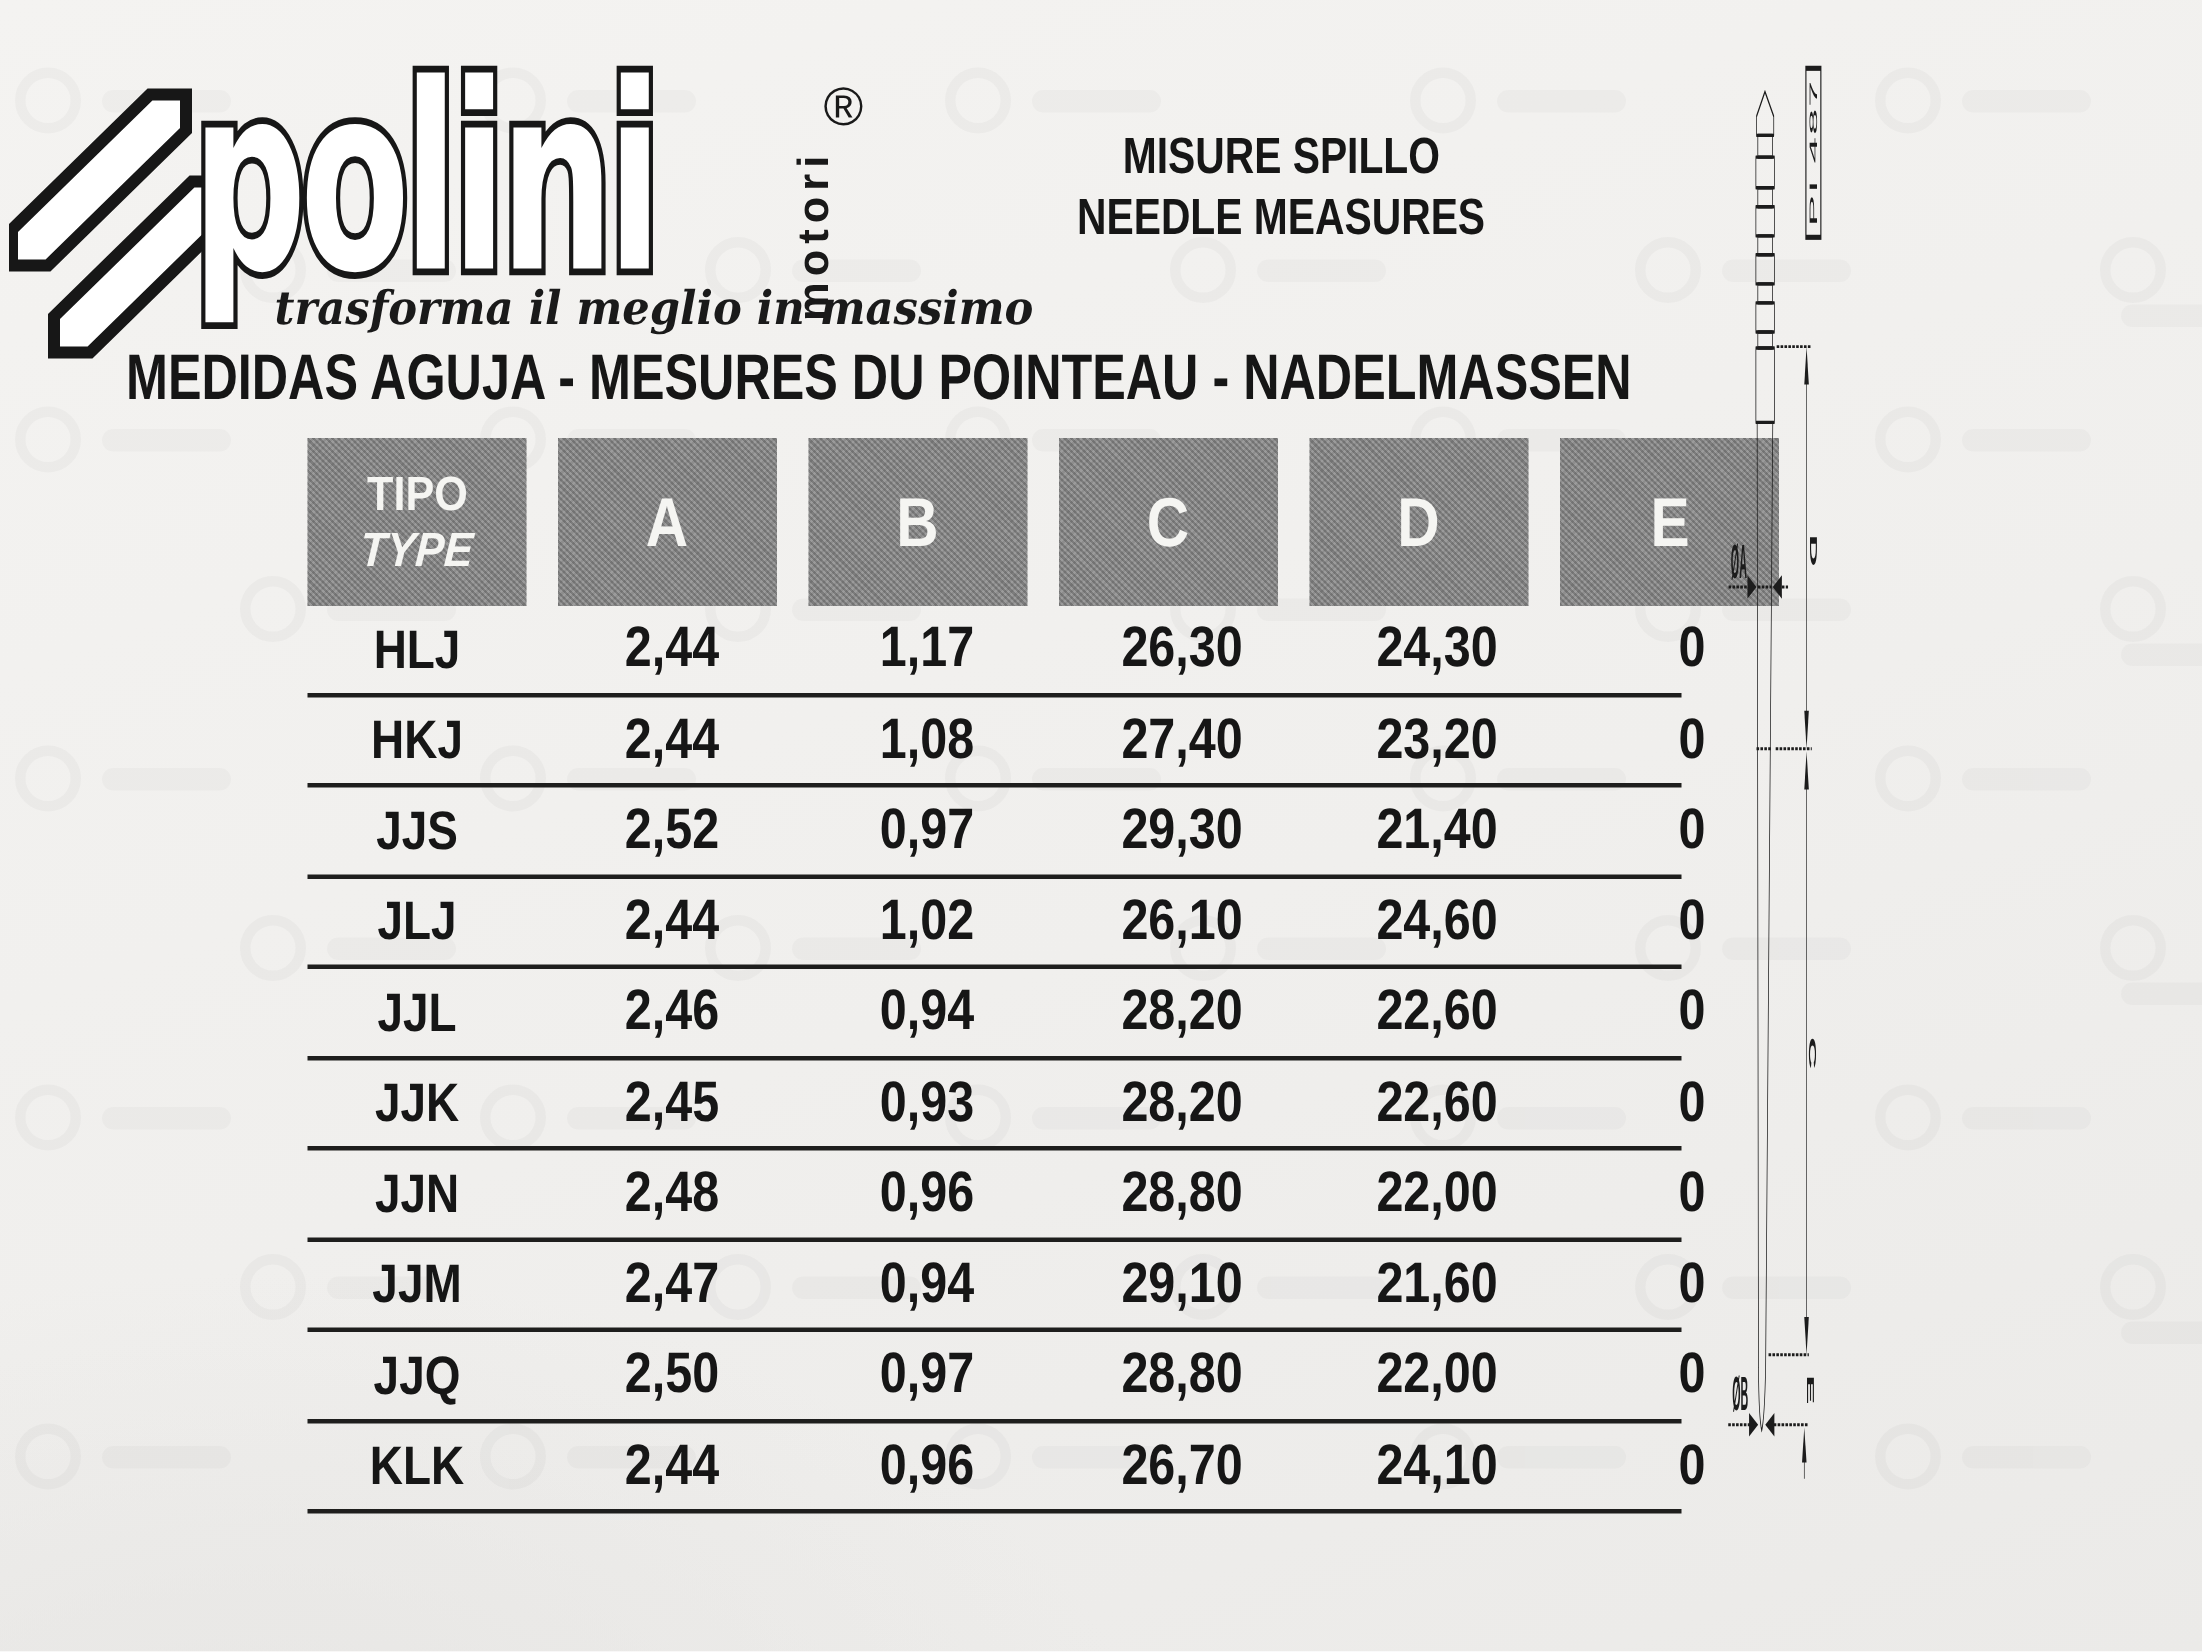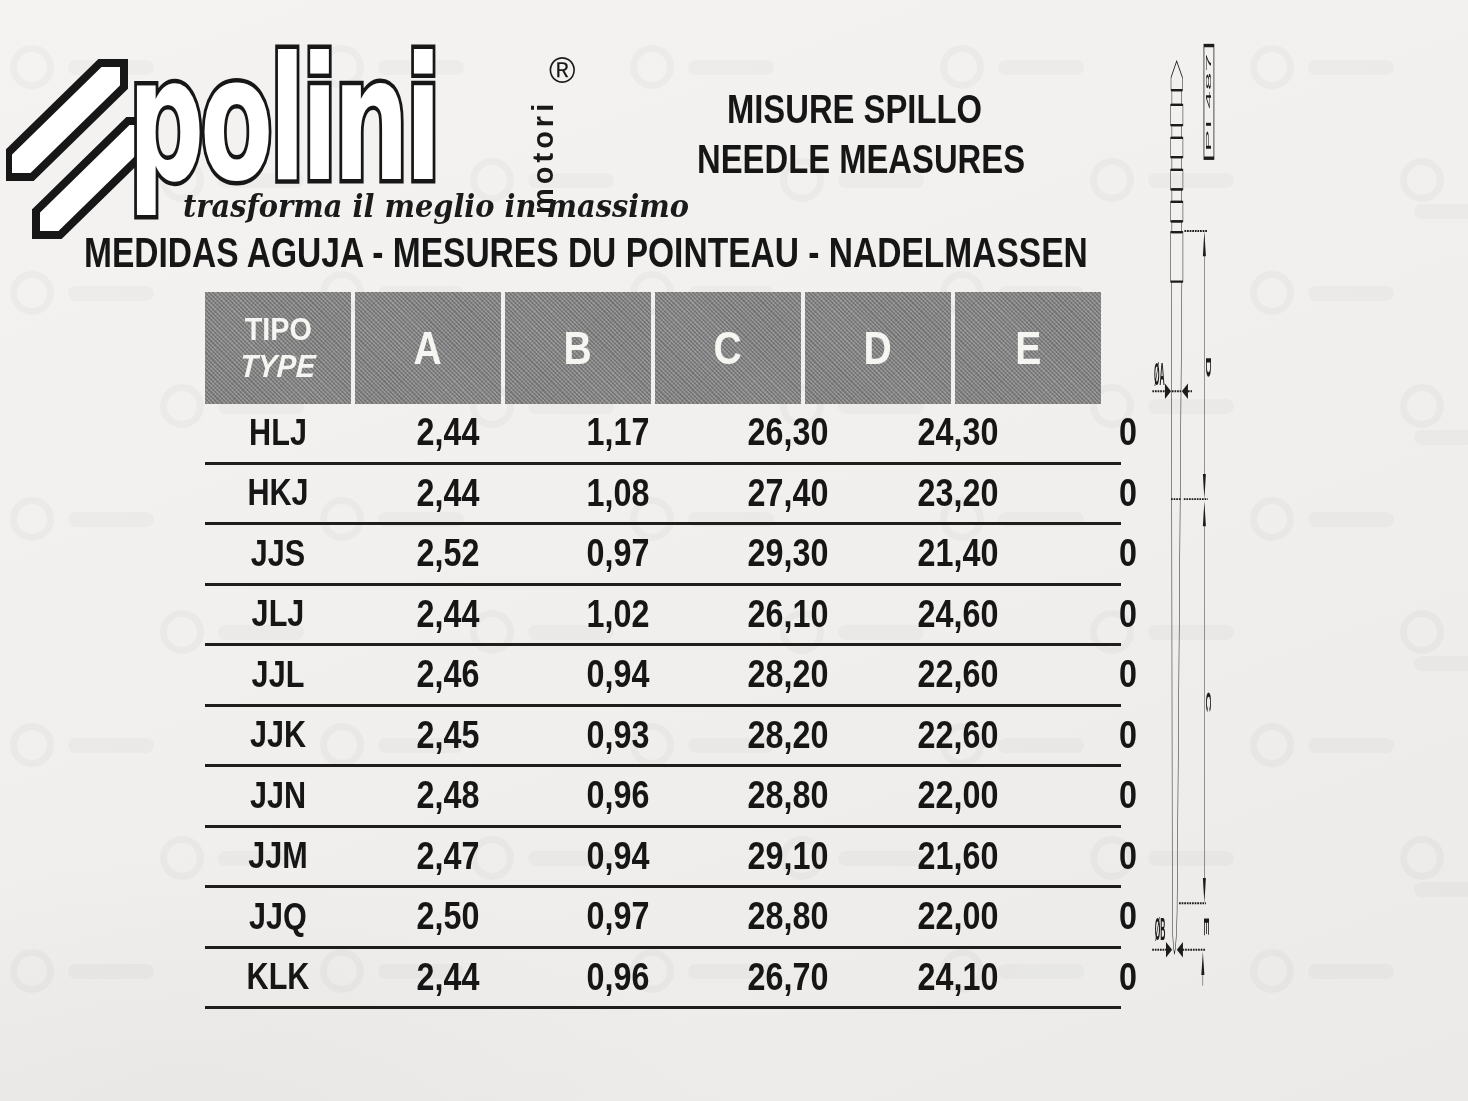--- a/index.html
+++ b/index.html
@@ -28,28 +28,28 @@
   }
   .regmark{position:absolute;left:549px;top:50px;font-size:36px;color:#191919;}
   .tagline{
     position:absolute;left:183px;top:188px;
     font-family:"DejaVu Serif",serif;font-style:italic;font-weight:bold;font-size:31px;
     transform:scaleX(.93);transform-origin:left top;white-space:nowrap;color:#1a1a1a;
   }
 
   
   .title{position:absolute;left:656px;top:84px;width:396px;text-align:center;
-    font-weight:bold;font-size:41px;line-height:1.22;}
+    font-weight:bold;font-size:34px;line-height:1.22;}
   .title .cond{display:inline-block;transform:scaleX(.8);transform-origin:center;white-space:nowrap;}
   .subtitle{position:absolute;left:84px;top:228px;font-weight:bold;font-size:43px;white-space:nowrap;
     transform:scaleX(.78);transform-origin:left top;}
 
   
   .ntable{position:absolute;left:205px;top:292px;width:916px;}
-  .thead{display:grid;grid-template-columns:146px 146px 146px 146px 146px 146px;column-gap:4px;}
+  .thead{display:grid;grid-template-columns:146px 146px 146px 146px 146px 146px;column-gap:21px;}
   .hdr-cell{
     height:112px;display:flex;flex-direction:column;align-items:center;justify-content:center;
     background-color:#8d8d8d;color:#f5f5f2;
     background-image:
       repeating-linear-gradient(45deg, rgba(35,35,35,.25) 0 1.5px, rgba(0,0,0,0) 1.5px 3px),
       repeating-linear-gradient(-45deg, rgba(255,255,255,.12) 0 1.5px, rgba(0,0,0,0) 1.5px 3px);
     font-weight:bold;
   }
   .hdr-cell .col-letter{font-size:46px;transform:scaleX(.85);}
   .hdr-cell .tipo1{font-size:32px;line-height:1.15;transform:scaleX(.9);}

